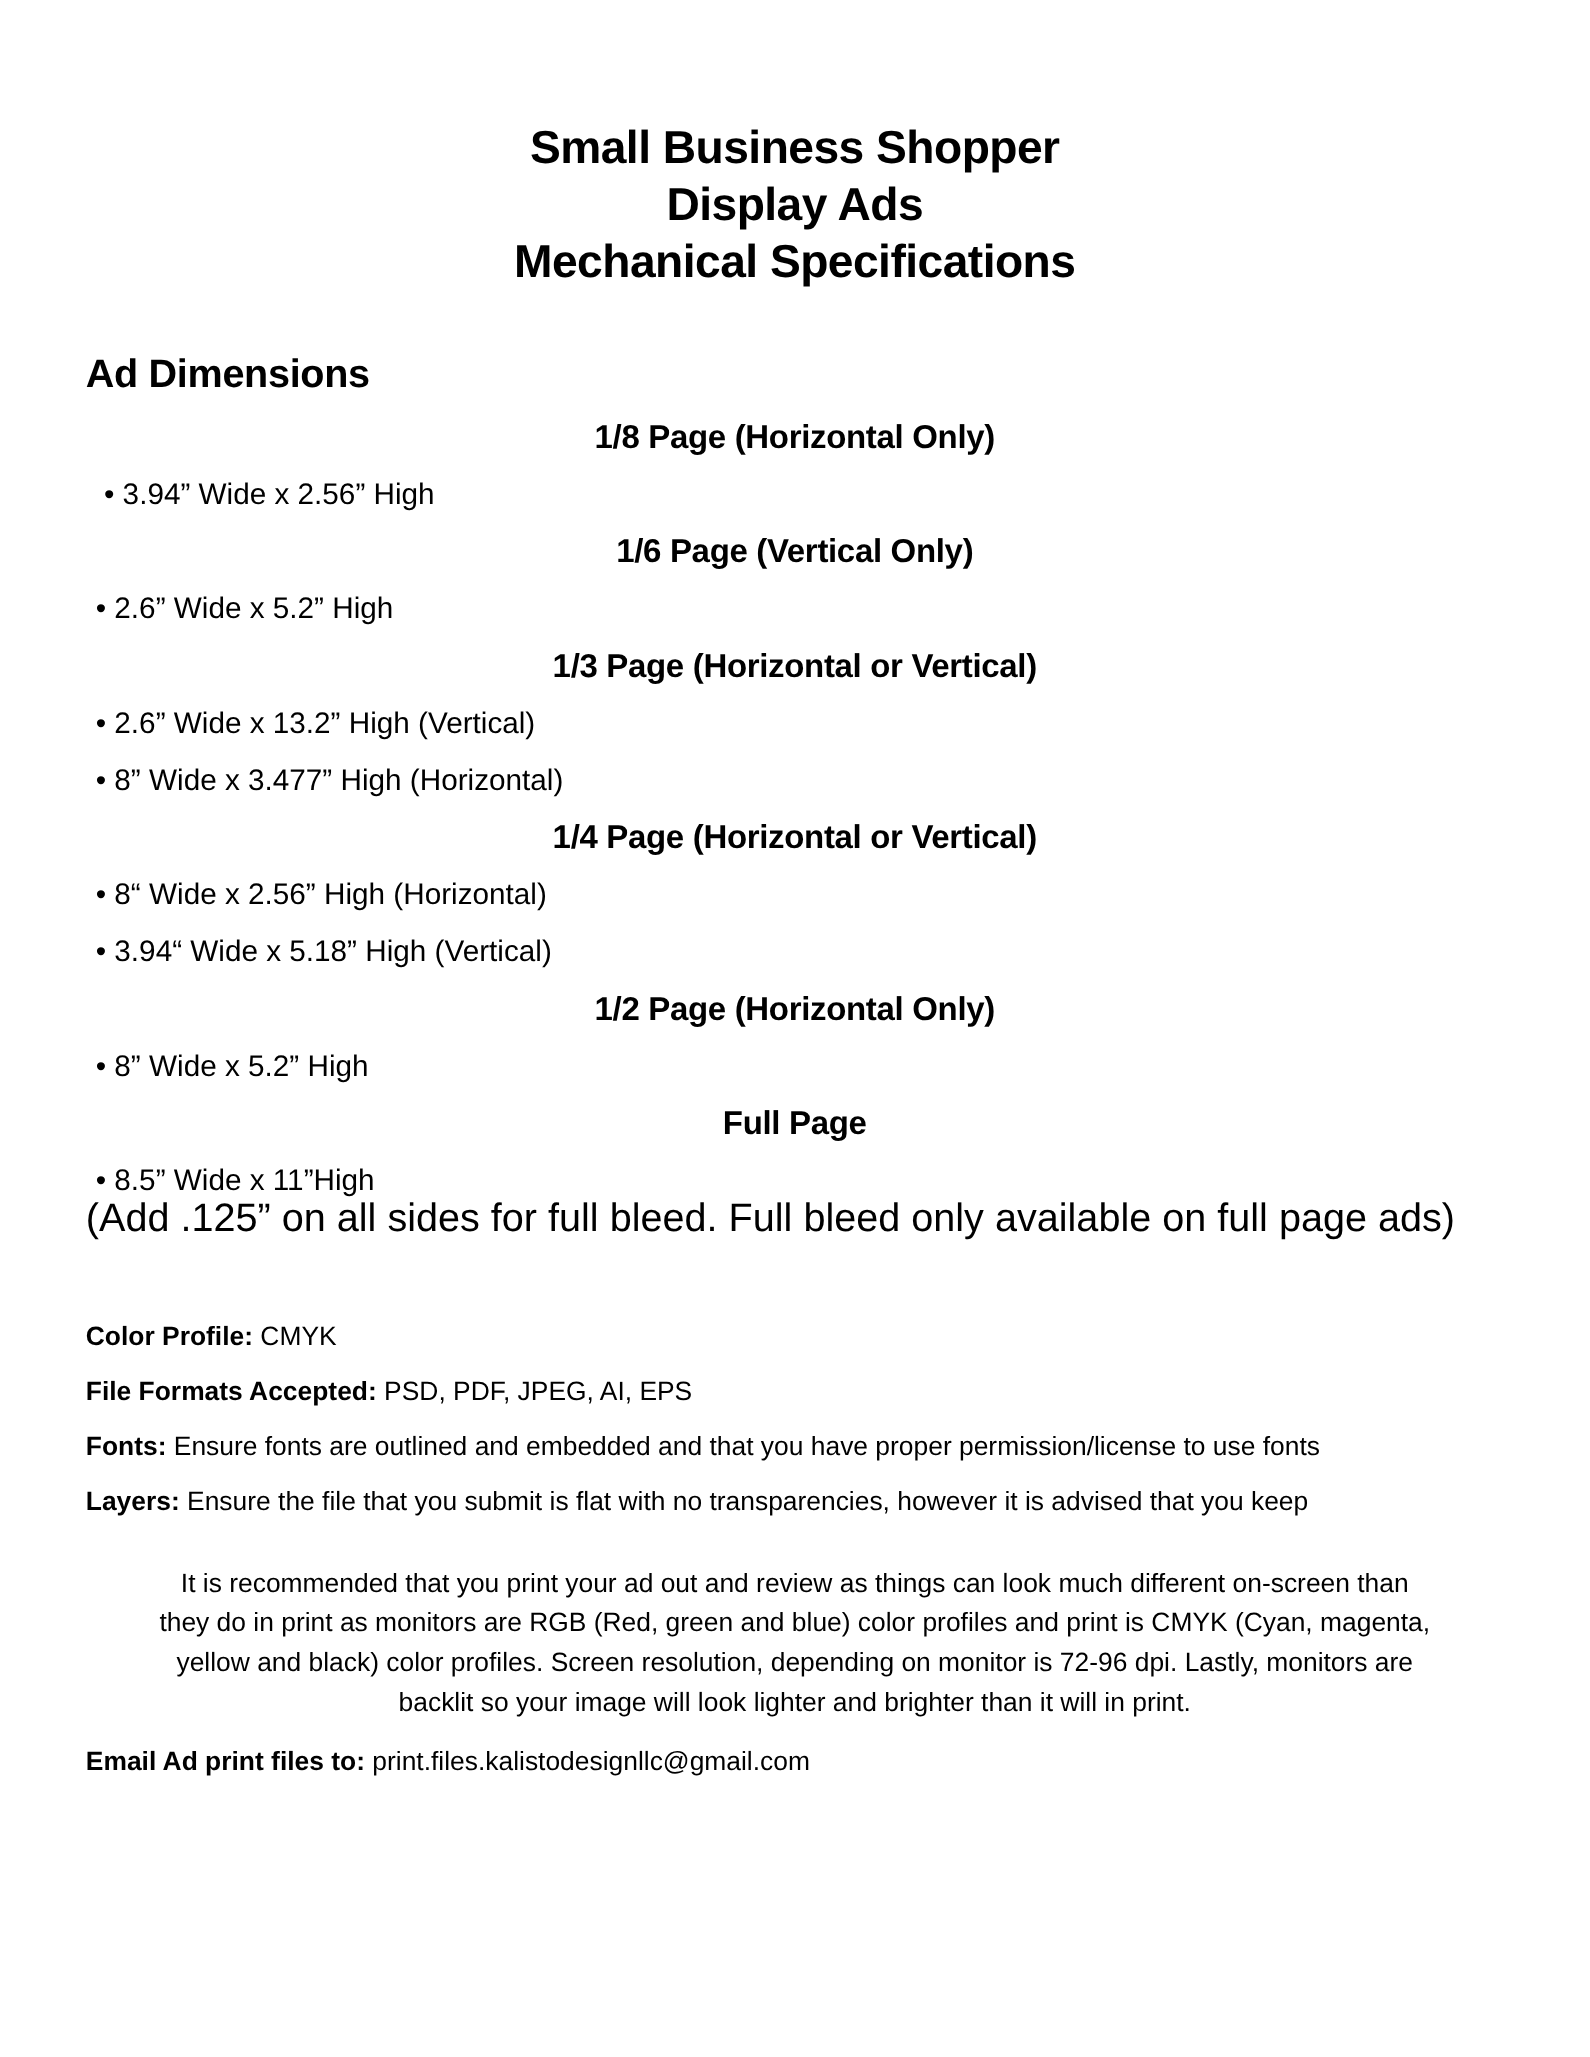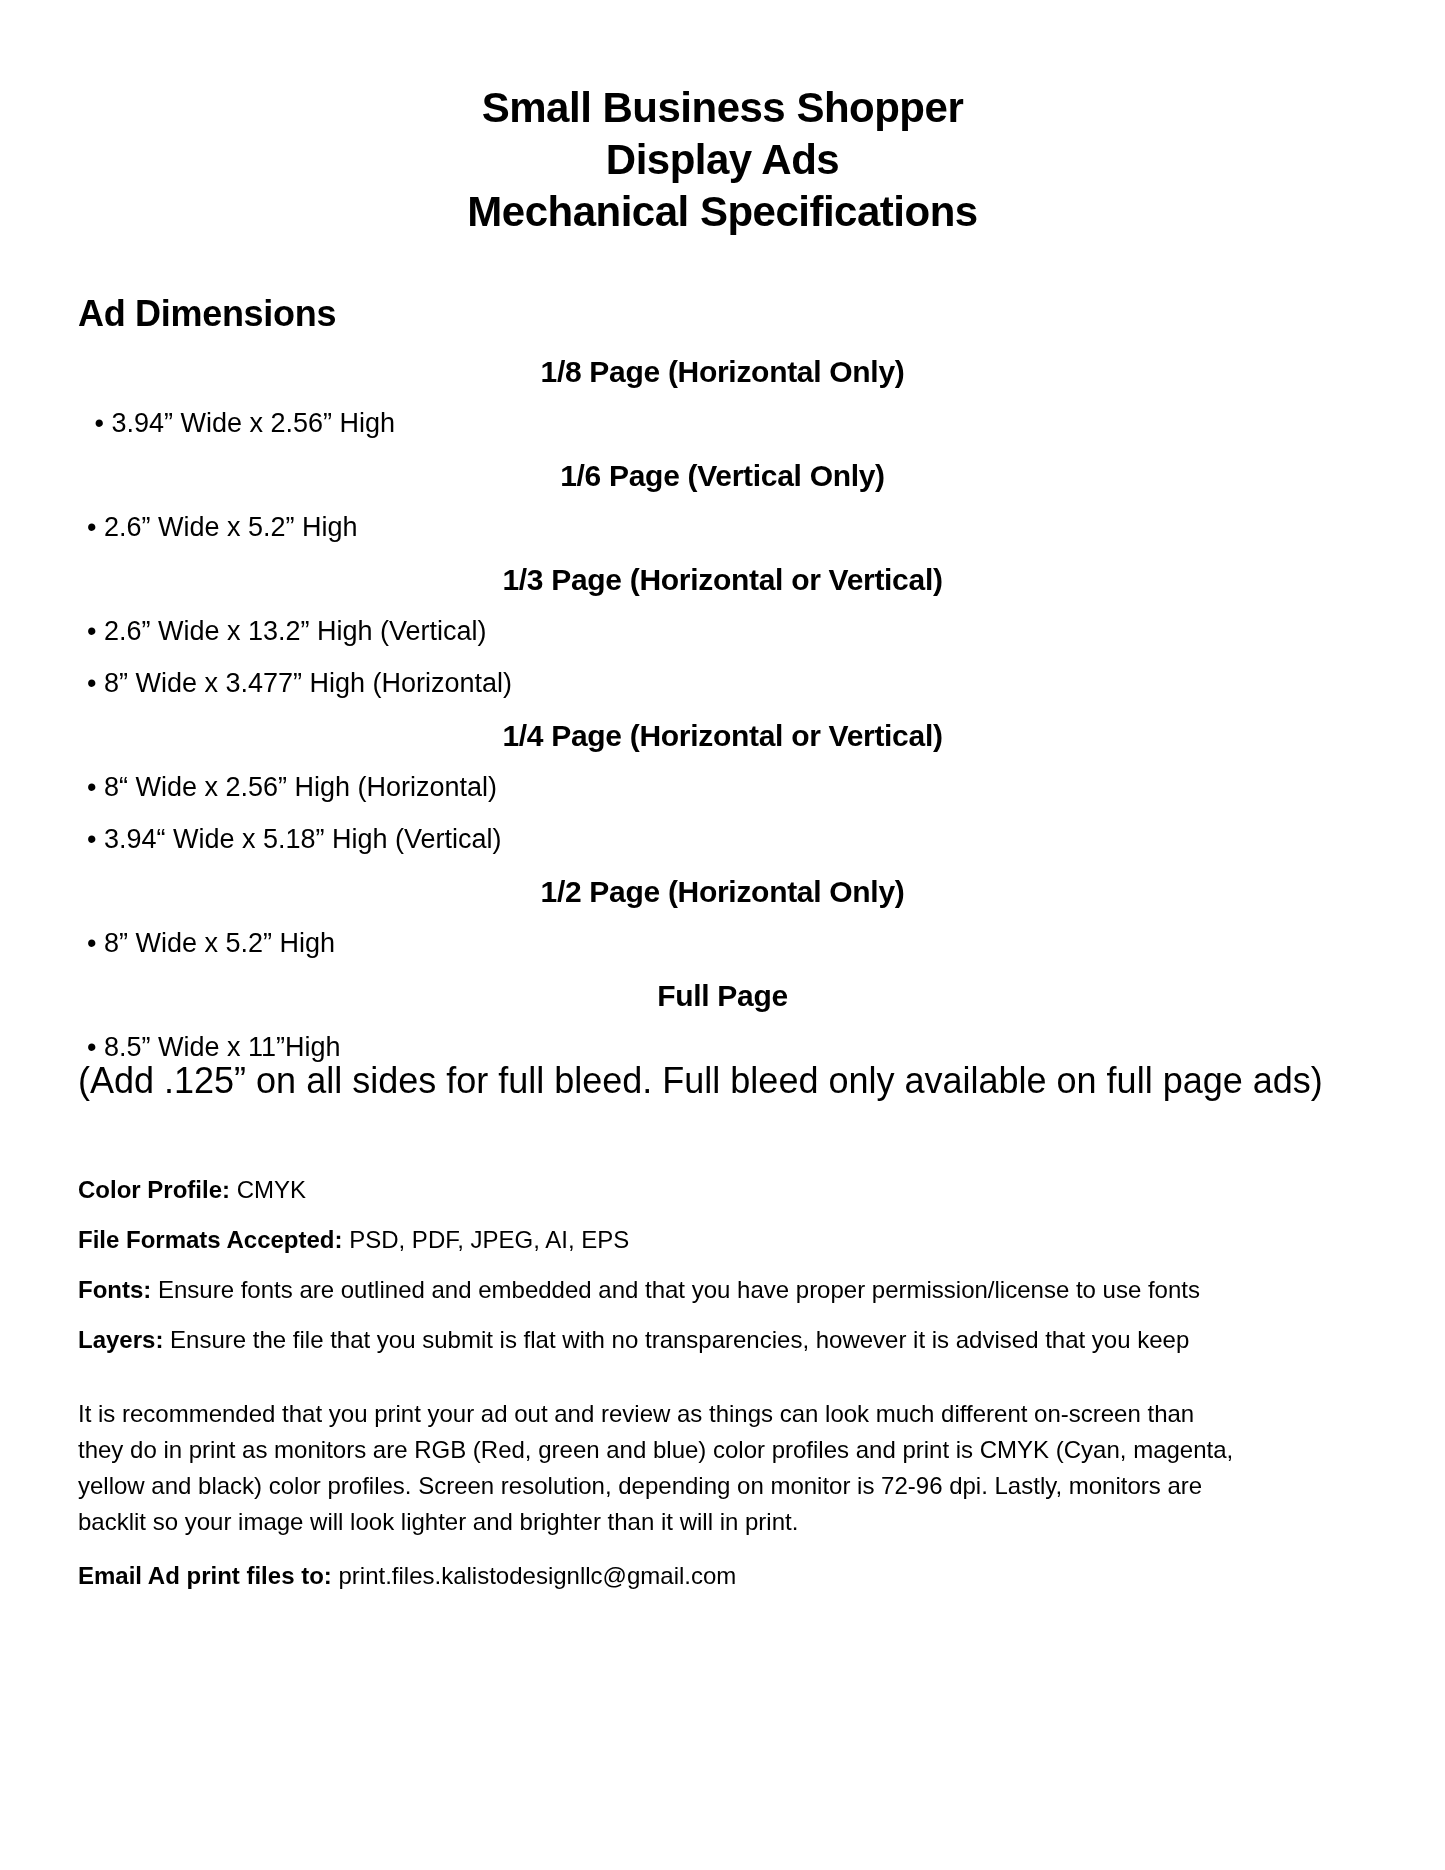--- a/index.html
+++ b/index.html
@@ -5,21 +5,21 @@
   html, body { margin: 0; padding: 0; background: #ffffff; }
   body {
     width: 1445px; height: 1870px;
     font-family: "Liberation Sans", sans-serif;
     color: #000000;
     overflow: hidden;
   }
   .page {
     box-sizing: border-box;
     width: 1445px; height: 1626px;
-    padding: 82px 78px 0 78px;
+    padding: 108px 78px 0 78px;
     background: #ffffff;
   }
   .title-block {
     text-align: center;
     font-size: 42px;
     font-weight: bold;
     line-height: 52px;
     letter-spacing: -0.5px;
   }
   .h1 {
@@ -53,20 +53,21 @@
   .spec {
     font-size: 24px;
     line-height: 36px;
     margin: 0 0 14px 0;
   }
   .spec .label { font-weight: bold; }
   .paragraph {
     font-size: 24px;
     line-height: 36px;
     margin: 38px 0 0 0;
+    text-align: center;
   }
   .email-line {
     font-size: 24px;
     line-height: 36px;
     margin: 18px 0 0 0;
   }
   .email-line .label { font-weight: bold; }
 </style>
 </head>
 <body>

